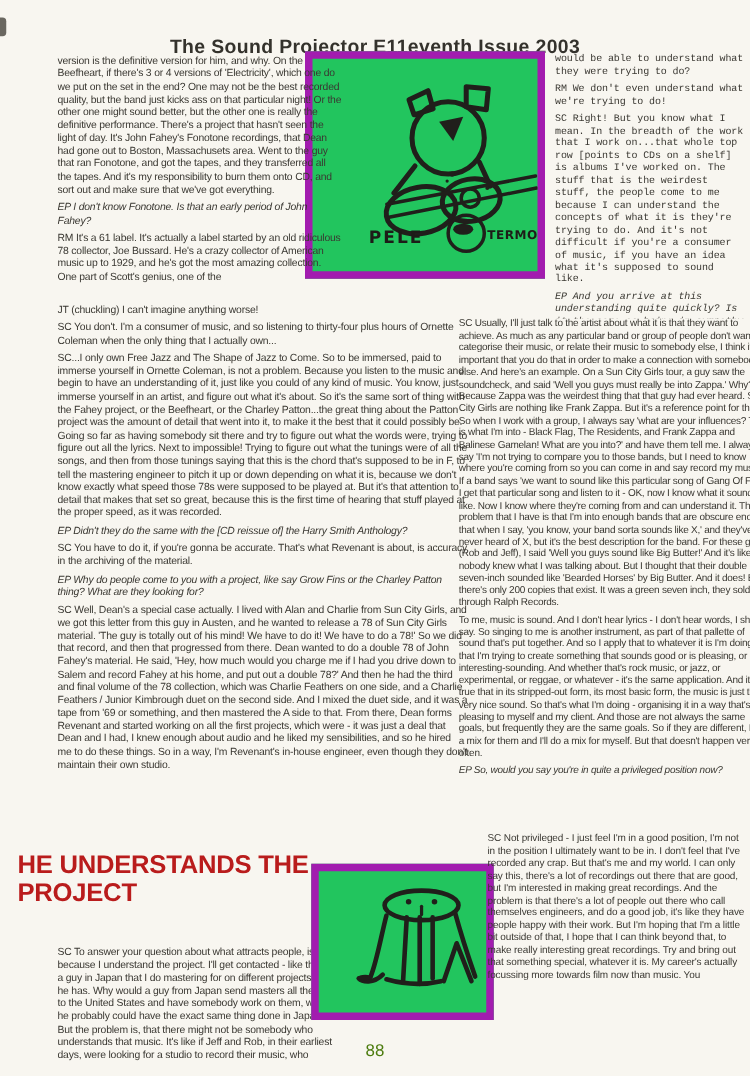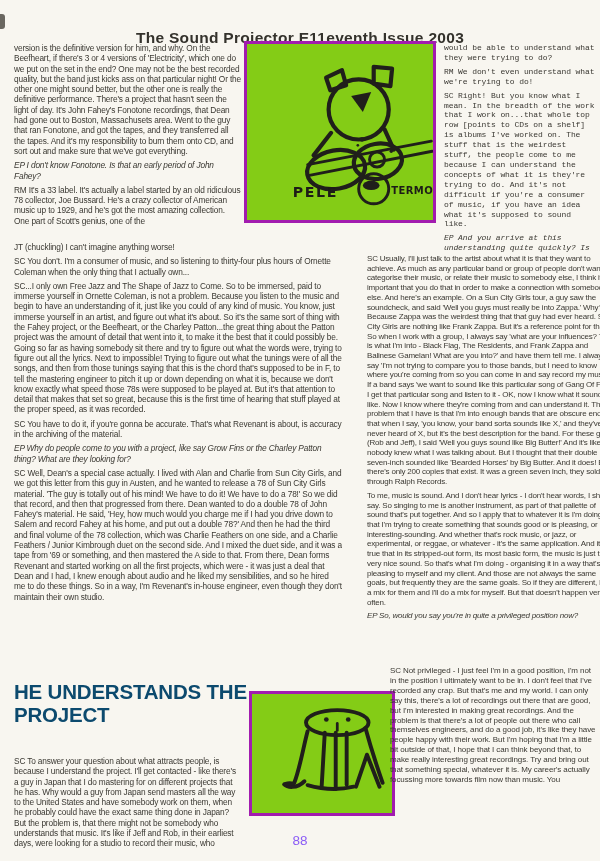--- a/index.html
+++ b/index.html
@@ -7,43 +7,43 @@
     position:relative; width:600px; height:861px; margin:0 auto;
     background:#f8f6f0; overflow:hidden;
     font-family:"Liberation Sans", sans-serif; color:#3a3832;
   }
   .masthead {
     position:absolute; top:19px; left:0; right:0; text-align:center;
     font-size:15.5px; letter-spacing:0.3px; color:#34322c; font-weight:bold;
   }
   .tblock { position:absolute; overflow:hidden; }
   .tblock p { margin:0 0 4px 0; }
-  .body-col { font-size:8.3px; line-height:10.3px; letter-spacing:-0.15px; }
+  .body-col { font-size:8.3px; line-height:10.3px; letter-spacing:-0.15px;margin-left:32px; }
   .narrow-col { font-size:8px; line-height:9.9px; letter-spacing:-0.1px; }
   .mid-right { font-size:8px; line-height:9.7px; letter-spacing:-0.2px;margin-left:21px; }
   p.q { font-style:italic; }
   .section-heading {
     position:absolute; left:14px; top:664px; width:250px;
     font-size:20.5px; line-height:22.5px; font-weight:bold;
-    letter-spacing:-0.2px; color:#0c4a6e;
+    letter-spacing:-0.2px; color:#b91c1c;
   }
   .framebox {
     position:absolute; box-sizing:border-box;
-    border:3px solid #a21caf; background:#84cc16;padding-left:29px;
+    border:6px solid #a21caf; background:#22c55e;padding-left:29px;
   }
   #box-top { left:244px; top:41px; width:192px; height:182px; }
   #box-bottom { left:249px; top:691px; width:146px; height:125px; }
   .framebox svg { display:block; width:100%; height:100%; }
   .ink-stroke { fill:none; stroke:#201f1b; stroke-width:5; stroke-linecap:round; stroke-linejoin:round; }
   .ink-thin { fill:none; stroke:#201f1b; stroke-width:3.5; stroke-linecap:round; }
   .ink-fill { fill:#201f1b; stroke:none; }
   svg text { font-family:"DejaVu Sans", sans-serif; font-weight:bold; fill:#1d1c18; }
   .pageno {
     position:absolute; top:833px; left:0; right:0; text-align:center;
-    font-size:13.5px; color:#8b5cf6;
+    font-size:13.5px; color:#4d7c0f;
   }
   .smudge {
     position:absolute; left:0; top:14px; width:5px; height:15px;
     background:#6a6760; border-radius:0 3px 3px 0;
   }
 </style>
 </head>
 <body>
 
 <div id="page">
@@ -71,34 +71,35 @@
       <text x="20" y="167" font-size="17" letter-spacing="2">PELE</text>
       <circle class="ink-thin" cx="117" cy="157" r="18"></circle>
       <ellipse class="ink-fill" cx="114" cy="153" rx="10" ry="5.5"></ellipse>
       <text x="138" y="163" font-size="12" letter-spacing="0.5">TERMO</text>
     </svg>
   </div>
 
   <div class="tblock body-col" style="left:14px; top:43px; width:227px; max-height:198px;">
     <p>version is the definitive version for him, and why. On the Beefheart, if there's 3 or 4 versions of 'Electricity', which one do we put on the set in the end? One may not be the best recorded quality, but the band just kicks ass on that particular night! Or the other one might sound better, but the other one is really the definitive performance. There's a project that hasn't seen the light of day. It's John Fahey's Fonotone recordings, that Dean had gone out to Boston, Massachusets area. Went to the guy that ran Fonotone, and got the tapes, and they transferred all the tapes. And it's my responsibility to burn them onto CD, and sort out and make sure that we've got everything.</p>
     <p class="q">EP I don't know Fonotone. Is that an early period of John Fahey?</p>
-    <p>RM It's a 33 label. It's actually a label started by an old ridiculous 78 collector, Joe Bussard. He's a crazy collector of American music up to 1929, and he's got the most amazing collection. One part of Scott's genius, one of the</p>
+    <p>RM It's a 61 label. It's actually a label started by an old ridiculous 78 collector, Joe Bussard. He's a crazy collector of American music up to 1929, and he's got the most amazing collection. One part of Scott's genius, one of the</p>
   </div>
 
   <div class="tblock narrow-col" style="left:444px; top:43px; width:154px; max-height:212px;font-family:Liberation Mono, monospace;">
     <p>would be able to understand what they were trying to do?</p>
     <p>RM We don't even understand what we're trying to do!</p>
     <p>SC Right! But you know what I mean. In the breadth of the work that I work on...that whole top row [points to CDs on a shelf] is albums I've worked on. The stuff that is the weirdest stuff, the people come to me because I can understand the concepts of what it is they're trying to do. And it's not difficult if you're a consumer of music, if you have an idea what it's supposed to sound like.</p>
     <p class="q">EP And you arrive at this understanding quite quickly? Is it the same as being in sympathy with the music? Or do you just understand it intellectually?</p>
   </div>
 
   <div class="tblock body-col" style="left:14px; top:242px; width:328px; max-height:420px;">
     <p>JT (chuckling) I can't imagine anything worse!</p>
     <p>SC You don't. I'm a consumer of music, and so listening to thirty-four plus hours of Ornette Coleman when the only thing that I actually own...</p>
     <p>SC...I only own Free Jazz and The Shape of Jazz to Come. So to be immersed, paid to immerse yourself in Ornette Coleman, is not a problem. Because you listen to the music and begin to have an understanding of it, just like you could of any kind of music. You know, just immerse yourself in an artist, and figure out what it's about. So it's the same sort of thing with the Fahey project, or the Beefheart, or the Charley Patton...the great thing about the Patton project was the amount of detail that went into it, to make it the best that it could possibly be. Going so far as having somebody sit there and try to figure out what the words were, trying to figure out all the lyrics. Next to impossible! Trying to figure out what the tunings were of all the songs, and then from those tunings saying that this is the chord that's supposed to be in F, to tell the mastering engineer to pitch it up or down depending on what it is, because we don't know exactly what speed those 78s were supposed to be played at. But it's that attention to detail that makes that set so great, because this is the first time of hearing that stuff played at the proper speed, as it was recorded.</p>
+    <p class="q">EP Didn't they do the same with the [CD reissue of] the Harry Smith Anthology?</p>
     <p>SC You have to do it, if you're gonna be accurate. That's what Revenant is about, is accuracy in the archiving of the material.</p>
     <p class="q">EP Why do people come to you with a project, like say Grow Fins or the Charley Patton thing? What are they looking for?</p>
     <p>SC Well, Dean's a special case actually. I lived with Alan and Charlie from Sun City Girls, and we got this letter from this guy in Austen, and he wanted to release a 78 of Sun City Girls material. 'The guy is totally out of his mind! We have to do it! We have to do a 78!' So we did that record, and then that progressed from there. Dean wanted to do a double 78 of John Fahey's material. He said, 'Hey, how much would you charge me if I had you drive down to Salem and record Fahey at his home, and put out a double 78?' And then he had the third and final volume of the 78 collection, which was Charlie Feathers on one side, and a Charlie Feathers / Junior Kimbrough duet on the second side. And I mixed the duet side, and it was a tape from '69 or something, and then mastered the A side to that. From there, Dean forms Revenant and started working on all the first projects, which were - it was just a deal that Dean and I had, I knew enough about audio and he liked my sensibilities, and so he hired me to do these things. So in a way, I'm Revenant's in-house engineer, even though they don't maintain their own studio.</p>
   </div>
 
   <div class="tblock mid-right" style="left:346px; top:254px; width:250px; max-height:408px;">
     <p>SC Usually, I'll just talk to the artist about what it is that they want to achieve. As much as any particular band or group of people don't want to categorise their music, or relate their music to somebody else, I think it's important that you do that in order to make a connection with somebody else. And here's an example. On a Sun City Girls tour, a guy saw the soundcheck, and said 'Well you guys must really be into Zappa.' Why? Because Zappa was the weirdest thing that that guy had ever heard. Sun City Girls are nothing like Frank Zappa. But it's a reference point for that. So when I work with a group, I always say 'what are your influences? This is what I'm into - Black Flag, The Residents, and Frank Zappa and Balinese Gamelan! What are you into?' and have them tell me. I always say 'I'm not trying to compare you to those bands, but I need to know where you're coming from so you can come in and say record my music'. If a band says 'we want to sound like this particular song of Gang Of Four'. I get that particular song and listen to it - OK, now I know what it sounds like. Now I know where they're coming from and can understand it. The problem that I have is that I'm into enough bands that are obscure enough that when I say, 'you know, your band sorta sounds like X,' and they've never heard of X, but it's the best description for the band. For these guys (Rob and Jeff), I said 'Well you guys sound like Big Butter!' And it's like nobody knew what I was talking about. But I thought that their double seven-inch sounded like 'Bearded Horses' by Big Butter. And it does! But there's only 200 copies that exist. It was a green seven inch, they sold it through Ralph Records.</p>
     <p>To me, music is sound. And I don't hear lyrics - I don't hear words, I should say. So singing to me is another instrument, as part of that pallette of sound that's put together. And so I apply that to whatever it is I'm doing, that I'm trying to create something that sounds good or is pleasing, or interesting-sounding. And whether that's rock music, or jazz, or experimental, or reggae, or whatever - it's the same application. And it's true that in its stripped-out form, its most basic form, the music is just this very nice sound. So that's what I'm doing - organising it in a way that's pleasing to myself and my client. And those are not always the same goals, but frequently they are the same goals. So if they are different, I'll do a mix for them and I'll do a mix for myself. But that doesn't happen very often.</p>
     <p class="q">EP So, would you say you're in quite a privileged position now?</p>
   </div>

